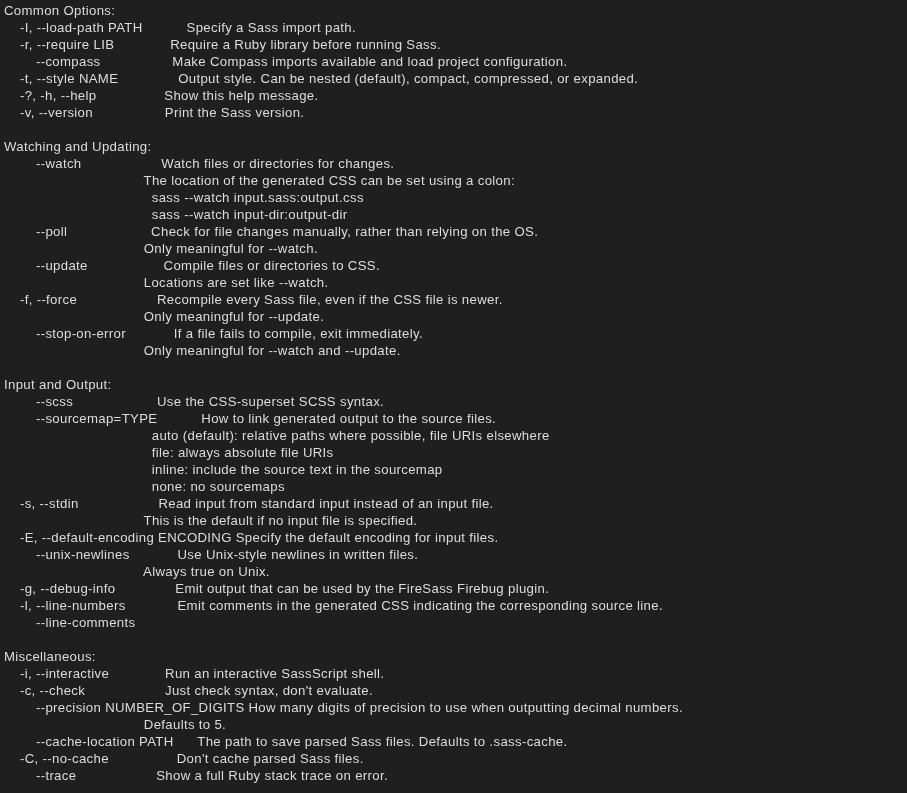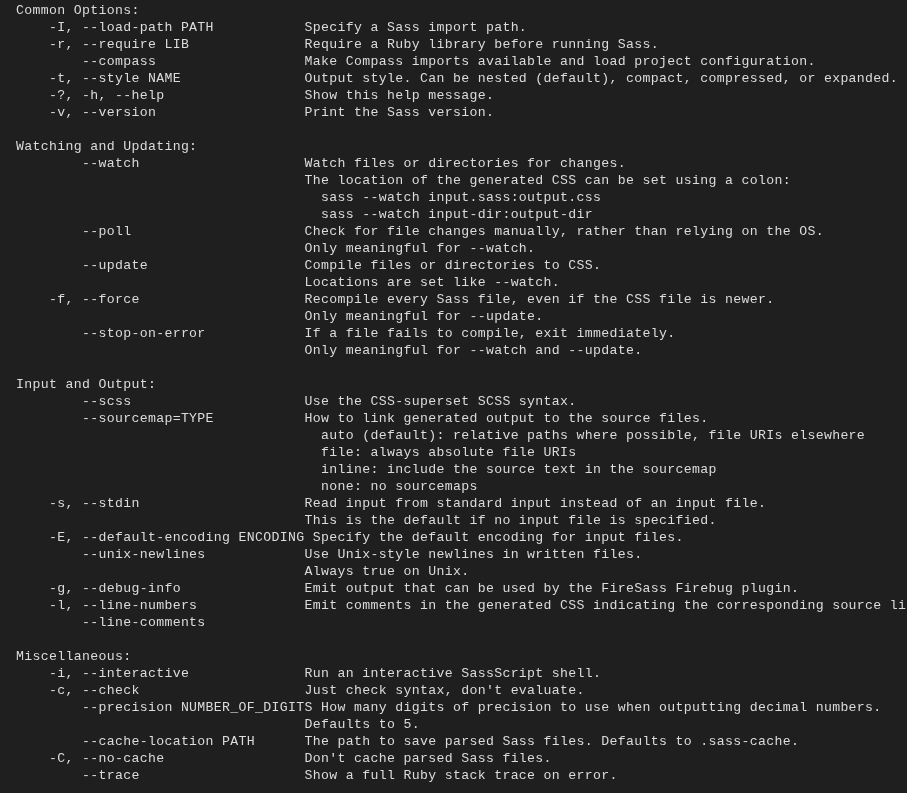--- a/index.html
+++ b/index.html
@@ -11,25 +11,25 @@
   body {
     width: 907px;
     height: 793px;
     overflow: hidden;
   }
   #terminal {
     width: 907px;
     height: 793px;
     background: #1f1f1f;
     color: #dcdcdc;
-    font-family: Liberation Mono, monospace;
+    font-family: Liberation Sans, sans-serif;
     font-size: 13.2px;
     line-height: 17px;
     letter-spacing: 0.33px;
-    padding: 2px 0 0 16px;
+    padding: 2px 0 0 4px;
     box-sizing: border-box;
     white-space: pre;
     overflow: hidden;
   }
   .line {
     height: 17px;
     white-space: pre;
     display: block;
   }
   .blank { height: 17px; display: block; }

